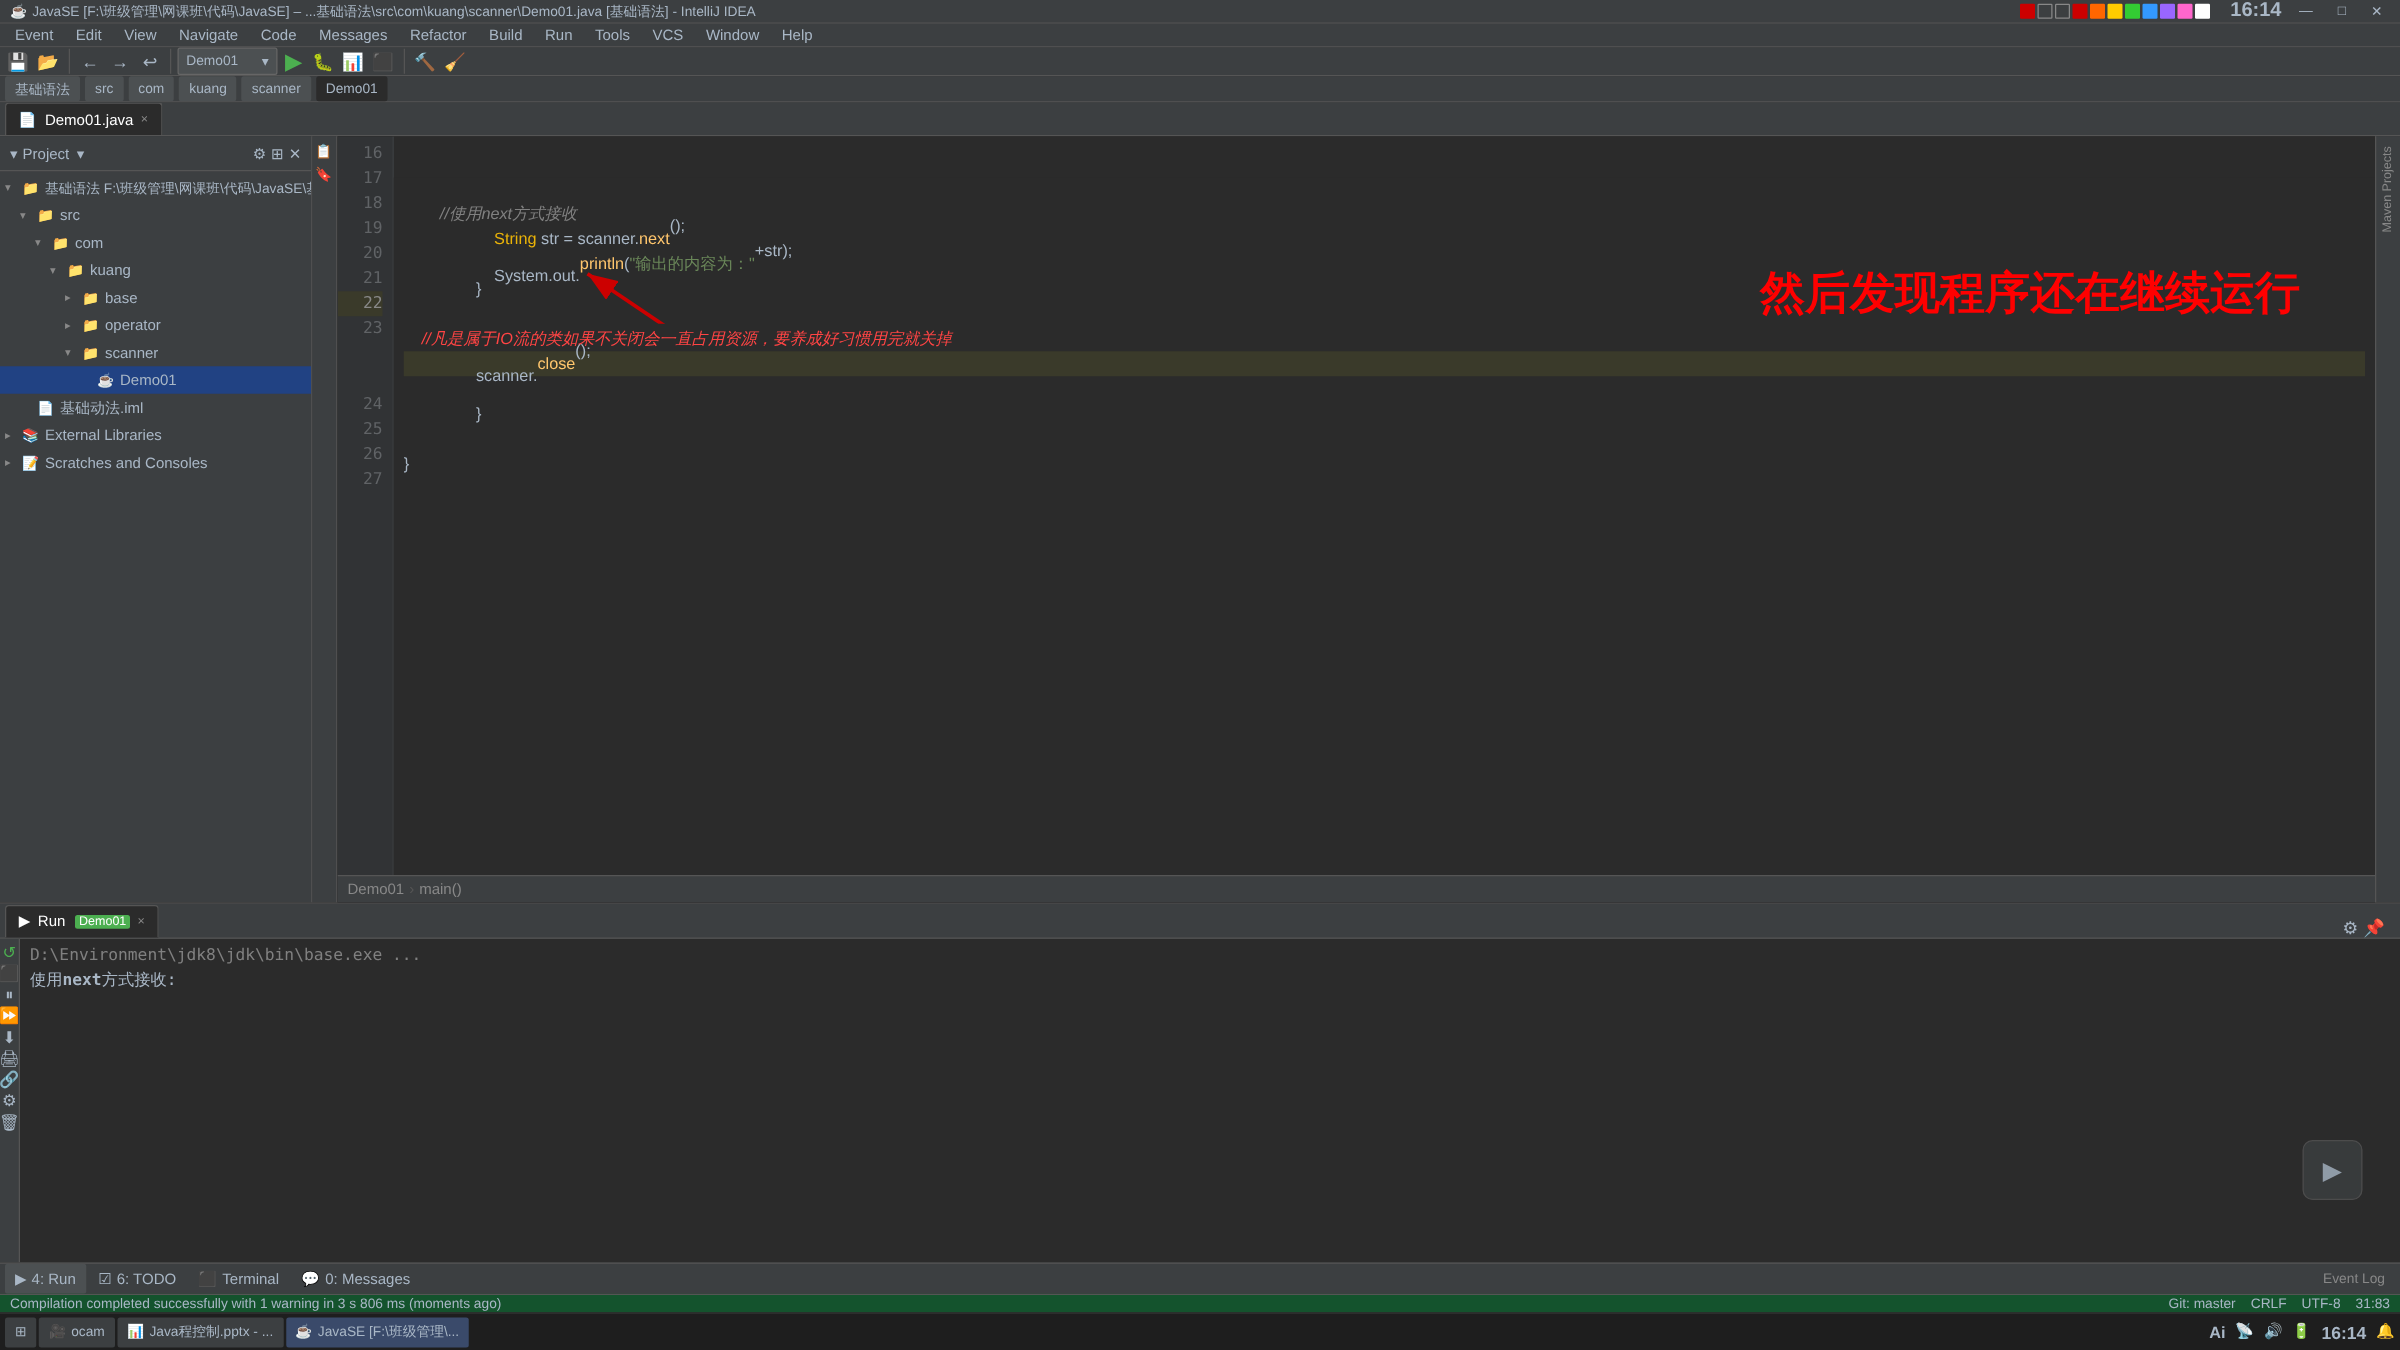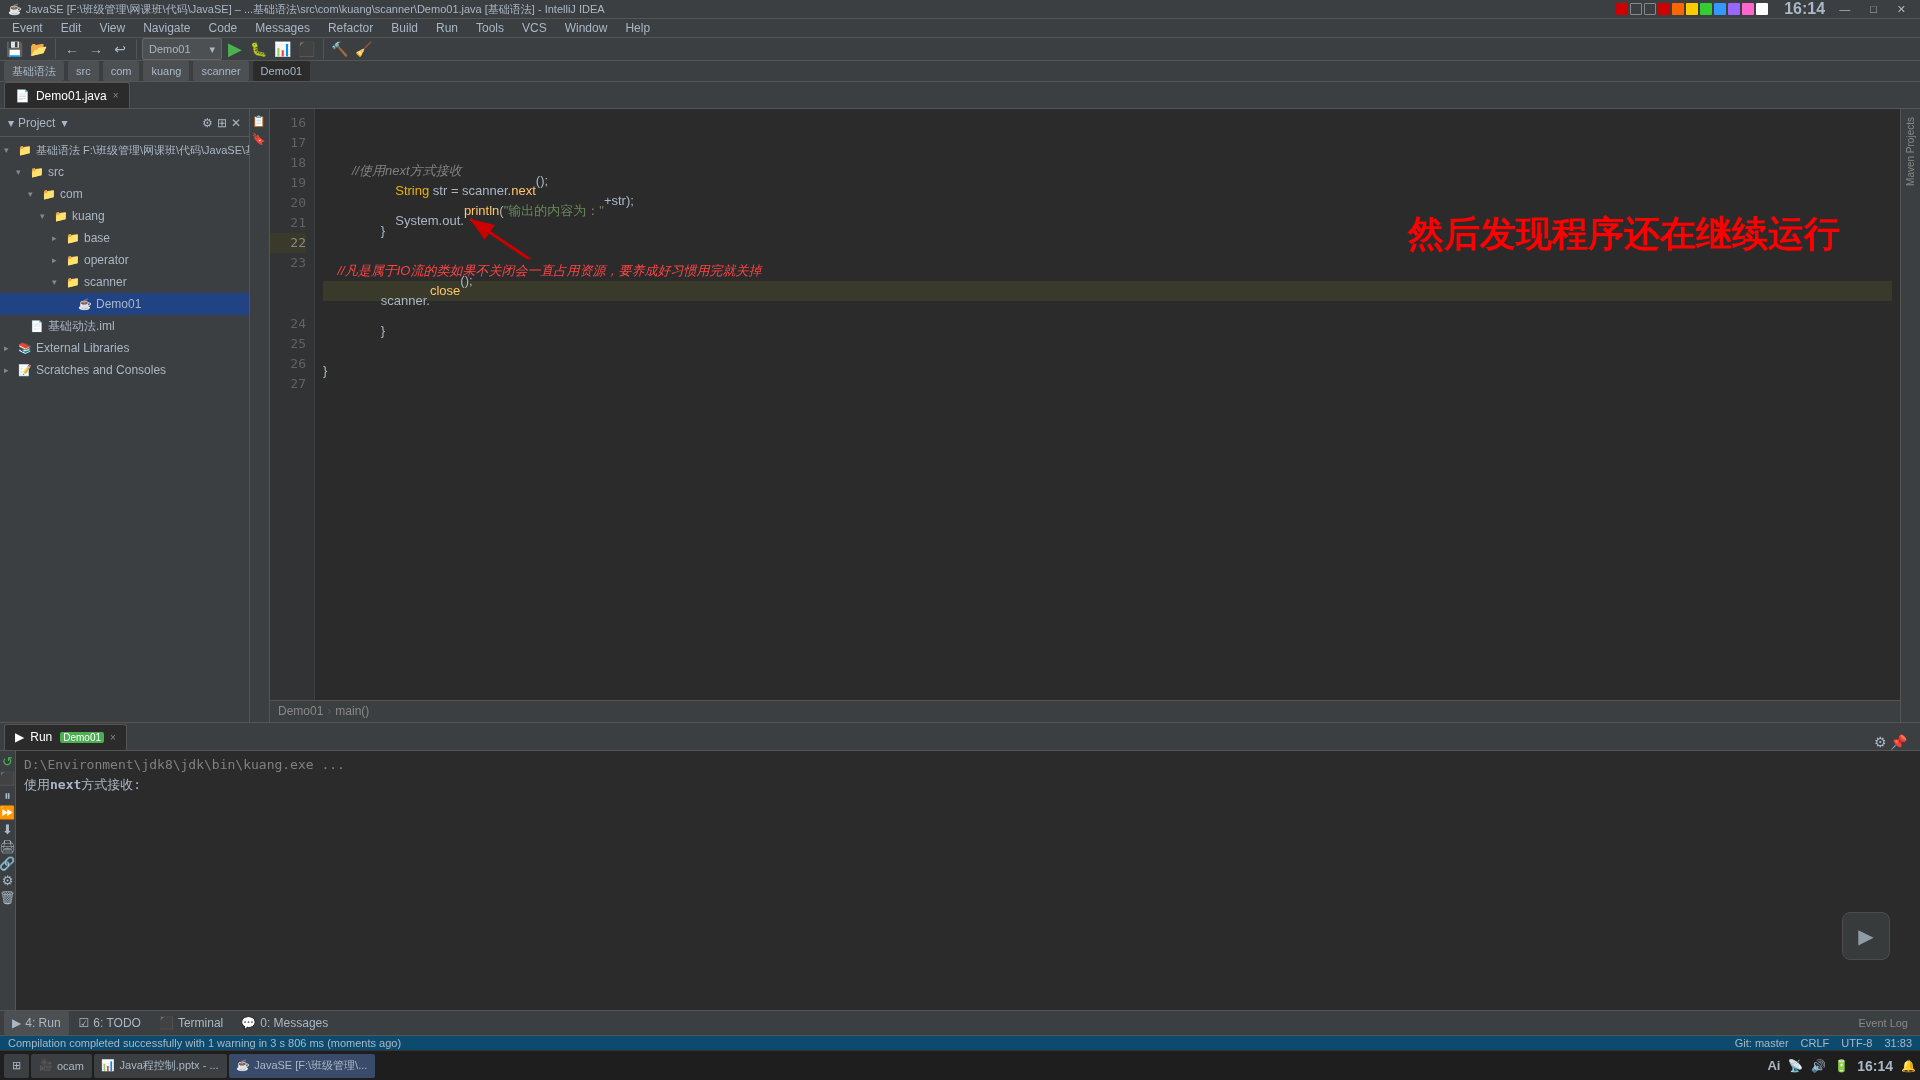--- a/index.html
+++ b/index.html
@@ -279,21 +279,21 @@
     }
     .bottom-tab {
       height: 24px; display: flex; align-items: center;
       padding: 0 8px; font-size: 12px; color: #a9b7c6;
       cursor: pointer; gap: 4px; border-radius: 2px;
     }
     .bottom-tab.active { background: #4c5052; }
 
     
     #status-bar {
-      height: 22px; background: #0c4a6e;
+      height: 22px; background: #14532d;
       display: flex; align-items: center;
       padding: 0 8px; font-size: 11px; color: #a9b7c6;
       border-top: 1px solid #555;
       justify-content: space-between;
     }
     #status-left { display: flex; align-items: center; gap: 8px; }
     #status-right { display: flex; align-items: center; gap: 12px; }
 
     
     #taskbar {
@@ -301,21 +301,21 @@
       display: flex; align-items: center;
       padding: 0 4px; gap: 2px; border-top: 1px solid #333;
       position: absolute; bottom: 0; left: 0; right: 0;
     }
     .taskbar-btn {
       height: 24px; display: flex; align-items: center;
       padding: 0 8px; font-size: 11px; color: #a9b7c6;
       background: #3c3f41; border-radius: 2px; cursor: pointer; gap: 4px;
     }
     .taskbar-time { color: #a9b7c6; font-size: 14px; font-weight: bold; }
-    #taskbar-right { margin-left: auto; display: flex; align-items: center; gap: 8px; }
+    #taskbar-right { margin-left: auto; display: flex; align-items: flex-start; gap: 8px; }
     .sys-icon { color: #a9b7c6; font-size: 12px; cursor: pointer; }
 
     
     ::-webkit-scrollbar { width: 8px; height: 8px; }
     ::-webkit-scrollbar-track { background: #3c3f41; }
     ::-webkit-scrollbar-thumb { background: #555; border-radius: 2px; }
 
     .play-float {
       position: absolute; bottom: 20px; right: 30px;
       width: 48px; height: 48px;
@@ -587,21 +587,21 @@
         <div class="run-icon-btn">⏸</div>
         <div class="run-icon-btn">⏩</div>
         <div class="run-icon-btn">⬇</div>
         <div class="run-icon-btn">🖨</div>
         <div class="run-icon-btn">🔗</div>
         <div class="run-icon-btn">⚙</div>
         <div class="run-icon-btn">🗑</div>
       </div>
       <div id="run-output">
         <div class="output-line output-gray">
-          <span>D:\Environment\jdk8\jdk\bin\kuang.exe ...</span>
+          <span>D:\Environment\jdk8\jdk\bin\base.exe ...</span>
         </div>
         <div class="output-line output-normal">
           <span>使用<strong>next</strong>方式接收:</span>
         </div>
       </div>
 
       <div class="play-float" style="position:absolute;bottom:120px;right:30px;z-index:10;">
         <span class="play-float-icon">▶</span>
       </div>
     </div>

